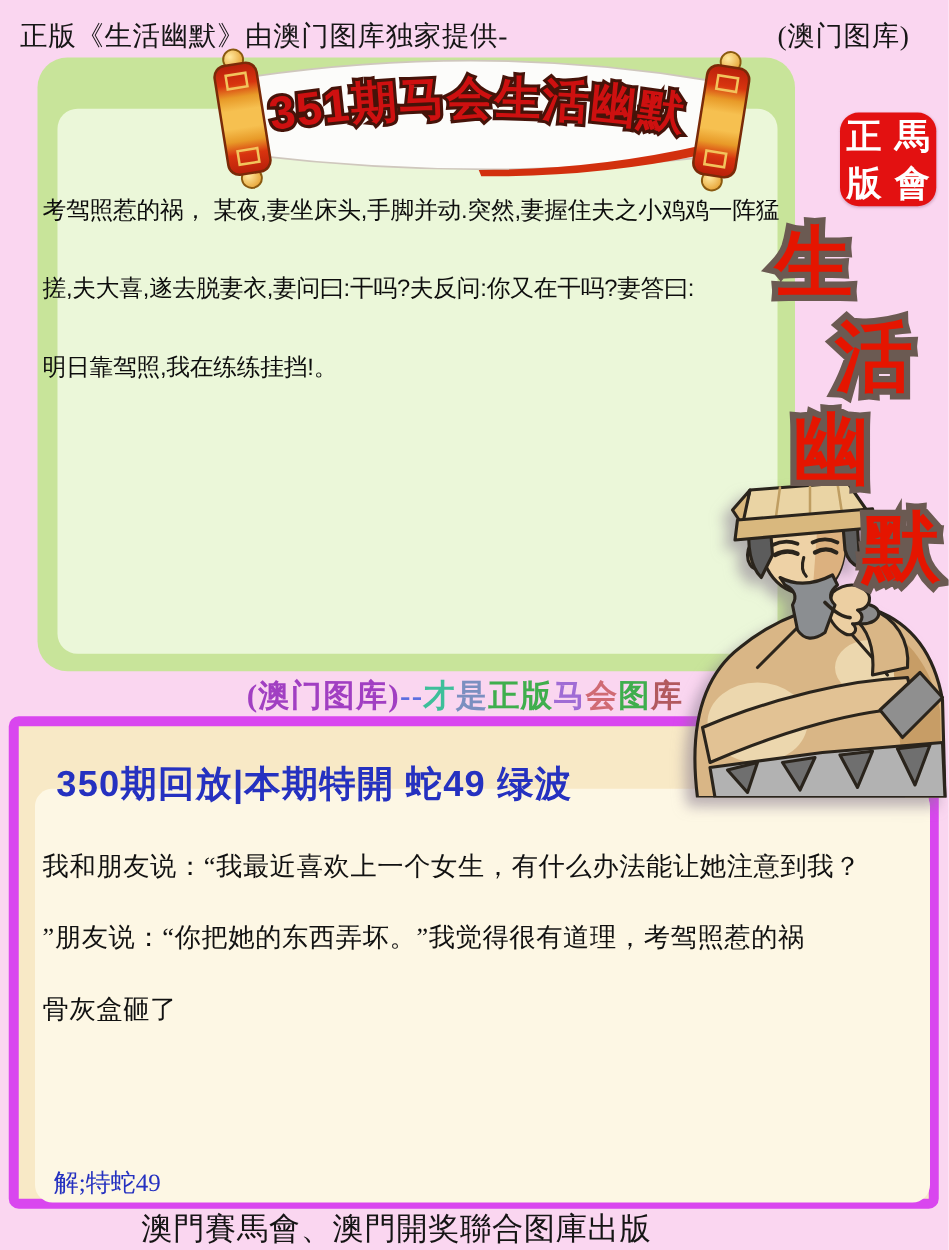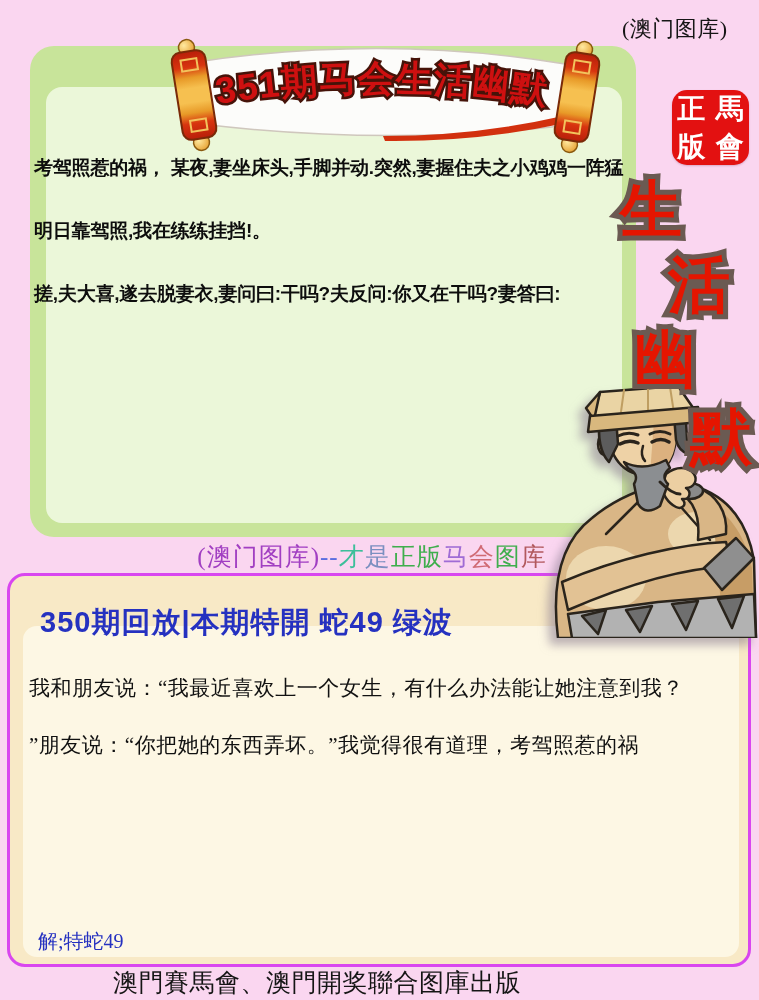--- a/index.html
+++ b/index.html
@@ -14,39 +14,39 @@
 
   
   .green-box{position:absolute;left:30px;top:46px;width:606px;height:491px;
              background:#c8e49a;border-radius:24px;}
   .green-inner{position:absolute;left:16px;top:41px;width:576px;height:436px;
                background:#ebf7d9;border-radius:16px;}
   .banner-svg{position:absolute;left:145px;top:42px;width:482px;height:106px;overflow:visible;}
 
   .top-joke{position:absolute;left:34px;top:136px;width:600px;}
   .top-joke .ln{height:63px;display:flex;align-items:center;white-space:nowrap;
-                font-weight:700;font-size:19px;color:#0d0d0d;letter-spacing:-0.2px;text-align:center;}
+                font-weight:400;font-size:19px;color:#0d0d0d;letter-spacing:-0.2px;text-align:center;}
 
   
   .badge{position:absolute;left:672px;top:90px;width:77px;height:75px;background:#e31111;
          border-radius:15px;display:grid;grid-template-columns:1fr 1fr;grid-template-rows:1fr 1fr;
          place-items:center;color:#fff;font-weight:700;font-size:28px;
          font-family:"Liberation Serif",serif;box-shadow:0 1px 2px rgba(120,40,80,.25);}
 
   
   .vchar{position:absolute;width:86px;height:86px;overflow:visible;}
 
   
   .mid-line{position:absolute;left:0;top:540px;width:744px;text-align:center;
-            font-size:25px;font-family:"Liberation Serif",serif;font-weight:400;
+            font-size:25px;font-family:"Liberation Serif",serif;font-weight:700;
             letter-spacing:1px;white-space:nowrap;}
 
   
   .cream-box{position:absolute;left:7px;top:573px;width:744px;height:394px;box-sizing:border-box;
-             background:#f8e9c6;border:3px solid #d946ef;border-radius:18px;z-index:2;}
+             background:#f8e9c6;border:8px solid #d946ef;border-radius:8px;z-index:2;}
   .cream-inner{position:absolute;left:13px;top:50px;width:716px;height:331px;
                background:#fdf7e4;border-radius:14px;}
   .cream-hdr{position:absolute;left:30px;top:27px;font-weight:700;font-size:29px;
              color:#2531c0;letter-spacing:1px;white-space:nowrap;}
   .bot-joke{position:absolute;left:19px;top:83px;width:710px;font-family:"Liberation Serif",serif;}
   .bot-joke .ln{height:57px;display:flex;align-items:center;white-space:nowrap;
                 font-size:21px;color:#111;letter-spacing:.5px;}
   .answer{position:absolute;left:28px;top:352px;font-size:20px;color:#2531c0;
           font-family:"Liberation Serif",serif;white-space:nowrap;}
 
@@ -57,20 +57,21 @@
   
   .cartoon{position:absolute;left:548px;top:382px;width:211px;height:256px;z-index:5;
            filter:drop-shadow(-7px 7px 5px rgba(135,120,140,.55));}
   .z6{z-index:6;}
 </style>
 </head>
 <body>
 
 <div id="stage" style="background-color: rgb(250, 214, 240);">
 
+  <div class="hdr hdr-left serif">正版《生活幽默》由澳门图库独家提供-</div>
   <div class="hdr hdr-right serif">(澳门图库)</div>
 
   <div class="green-box" style="background-color: rgb(200, 228, 154);">
     <div class="green-inner" style="background-color: rgb(235, 247, 217);"></div>
   </div>
 
   <svg class="banner-svg" viewBox="0 0 482 106">
     <defs>
       <linearGradient id="rollGrad" x1="0" y1="0" x2="0" y2="1">
         <stop offset="0" stop-color="#b81f0a"></stop>
@@ -105,22 +106,22 @@
       <rect x="-8" y="-36" width="16" height="11" fill="none" stroke="#f2c35c" stroke-width="2"></rect>
       <rect x="-8" y="25" width="16" height="11" fill="none" stroke="#f2c35c" stroke-width="2"></rect>
     </g>
     <text font-size="37" font-weight="bold" fill="#ce1010" stroke="#451309" stroke-width="5" paint-order="stroke" letter-spacing="1" font-family="Liberation Sans, sans-serif">
       <textPath href="#arcPath" startOffset="50%" text-anchor="middle">351期马会生活幽默</textPath>
     </text>
   </svg>
 
   <div class="top-joke">
     <div class="ln">考驾照惹的祸， 某夜,妻坐床头,手脚并动.突然,妻握住夫之小鸡鸡一阵猛</div>
+    <div class="ln">搓,夫大喜,遂去脱妻衣,妻问曰:干吗?夫反问:你又在干吗?妻答曰:</div>
     <div class="ln">明日靠驾照,我在练练挂挡!。</div>
-    <div class="ln">搓,夫大喜,遂去脱妻衣,妻问曰:干吗?夫反问:你又在干吗?妻答曰:</div>
   </div>
 
   <div class="badge" style="background-color: rgb(227, 17, 17);">
     <span>正</span>
     <span>馬</span>
     <span>版</span>
     <span>會</span>
   </div>
 
   <svg class="vchar z6" style="left:608px;top:165px;" viewBox="0 0 86 86">
@@ -139,20 +140,21 @@
   <div class="mid-line">
     <span style="color: rgb(161, 63, 194);">(澳门图库)</span><span style="color: rgb(91, 110, 224);">--</span><span style="color: rgb(61, 191, 154);">才</span><span style="color: rgb(123, 143, 192);">是</span><span style="color: rgb(63, 174, 77);">正</span><span style="color: rgb(63, 174, 77);">版</span><span style="color: rgb(160, 108, 213);">马</span><span style="color: rgb(208, 106, 116);">会</span><span style="color: rgb(63, 174, 77);">图</span><span style="color: rgb(178, 89, 94);">库</span>
   </div>
 
   <div class="cream-box" style="background-color: rgb(248, 233, 198);">
     <div class="cream-inner" style="background-color: rgb(253, 247, 228);"></div>
     <div class="cream-hdr" style="color: rgb(37, 49, 192);">350期回放|本期特開  蛇49  绿波</div>
     <div class="bot-joke">
       <div class="ln">我和朋友说：“我最近喜欢上一个女生，有什么办法能让她注意到我？</div>
       <div class="ln">”朋友说：“你把她的东西弄坏。”我觉得很有道理，考驾照惹的祸</div>
+      <div class="ln">骨灰盒砸了</div>
     </div>
     <div class="answer">解;特蛇49</div>
   </div>
 
   <svg class="cartoon" viewBox="0 0 211 256">
     <g stroke="#2a241c" stroke-width="2.5" stroke-linejoin="round" stroke-linecap="round">
 
       <path d="M10,256 C4,208 10,162 44,136 C68,116 92,108 106,104 L152,106 C184,118 200,144 206,178 L208,256 Z" fill="#d9b686"></path>
       <ellipse cx="58" cy="196" rx="40" ry="32" fill="#ecd7ae" stroke="none"></ellipse>
       <ellipse cx="148" cy="152" rx="28" ry="22" fill="#ecd7ae" stroke="none"></ellipse>

